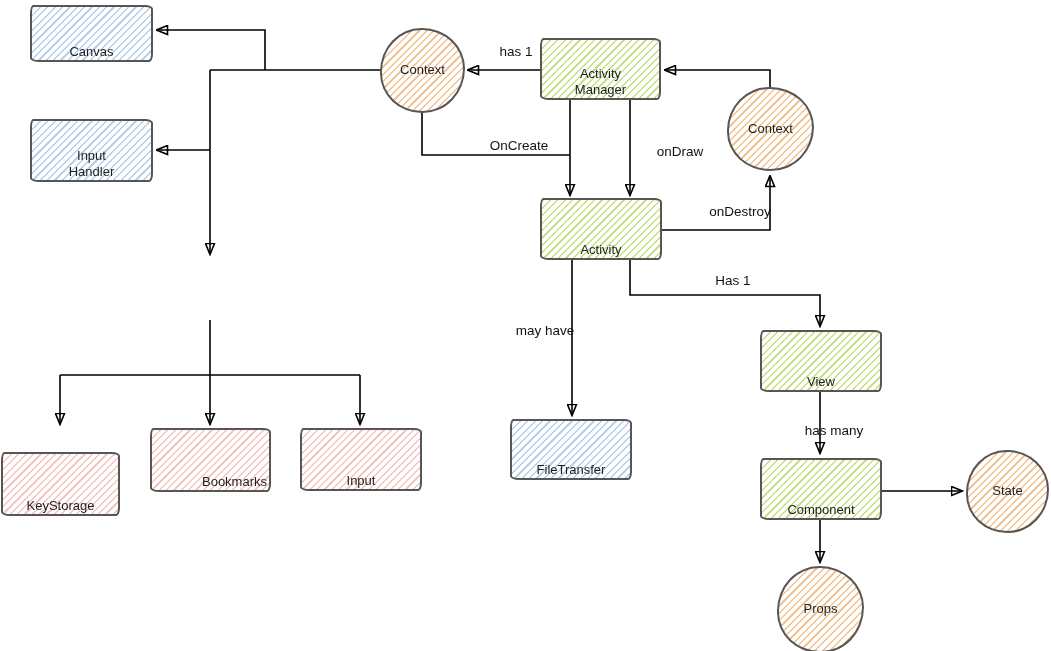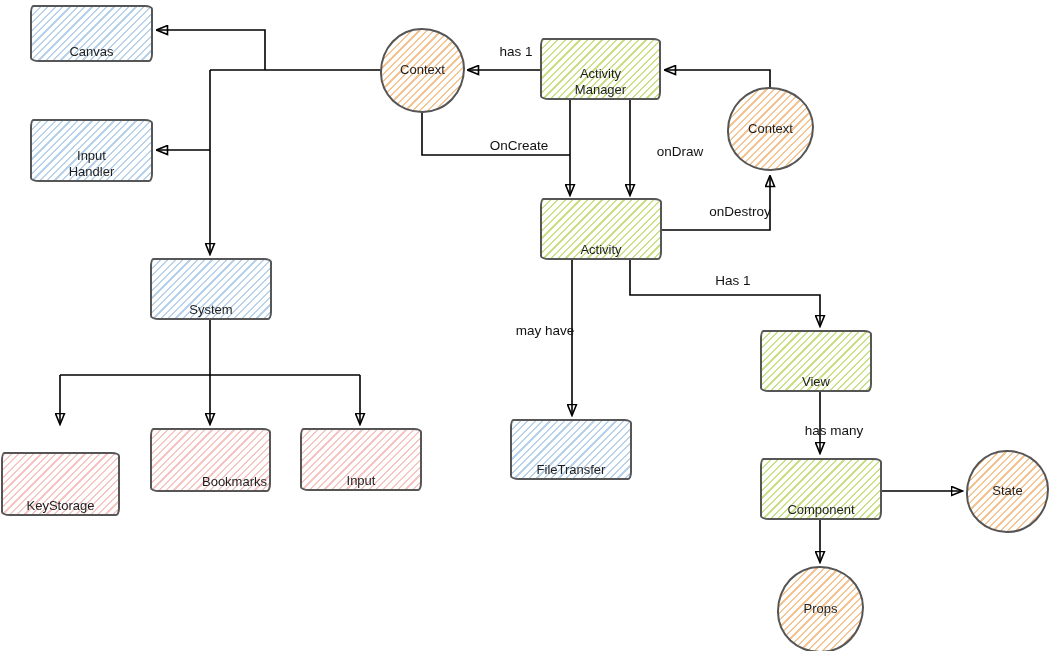--- a/index.html
+++ b/index.html
@@ -87,23 +87,20 @@
     <path d="M 820 520 L 820 562" marker-end="url(#arr)"></path>
   </svg>
 
   <div class="node rect blue" style="left:30px;top:5px;width:123px;height:57px;">
     <span>Canvas</span>
   </div>
   <div class="node rect blue" style="left:30px;top:119px;width:123px;height:63px;">
     <span>Input
 Handler</span>
   </div>
-  <div class="node rect blue" style="left:150px;top:258px;width:122px;height:62px;">
-    <span>System</span>
-  </div>
   <div class="node rect pink" style="left:1px;top:428px;width:119px;height:64px;margin-top:24px;">
     <span>KeyStorage</span>
   </div>
   <div class="node rect pink" style="left:150px;top:428px;width:121px;height:64px;padding-left:48px;">
     <span>Bookmarks</span>
   </div>
   <div class="node rect pink" style="left:300px;top:428px;width:122px;height:63px;">
     <span>Input</span>
   </div>
   <div class="node ellipse orange" style="left:380px;top:28px;width:85px;height:85px;">
@@ -115,21 +112,21 @@
   </div>
   <div class="node ellipse orange" style="left:727px;top:87px;width:87px;height:84px;">
     <span>Context</span>
   </div>
   <div class="node rect green" style="left:540px;top:198px;width:122px;height:62px;">
     <span>Activity</span>
   </div>
   <div class="node rect blue" style="left:510px;top:419px;width:122px;height:61px;">
     <span>FileTransfer</span>
   </div>
-  <div class="node rect green" style="left:760px;top:330px;width:112px;height:62px;">
+  <div class="node rect green" style="left:760px;top:330px;width:122px;height:62px;">
     <span>View</span>
   </div>
   <div class="node rect green" style="left:760px;top:458px;width:122px;height:62px;">
     <span>Component</span>
   </div>
   <div class="node ellipse orange" style="left:966px;top:450px;width:83px;height:83px;">
     <span>State</span>
   </div>
   <div class="node ellipse orange" style="left:777px;top:566px;width:87px;height:87px;">
     <span>Props</span>

